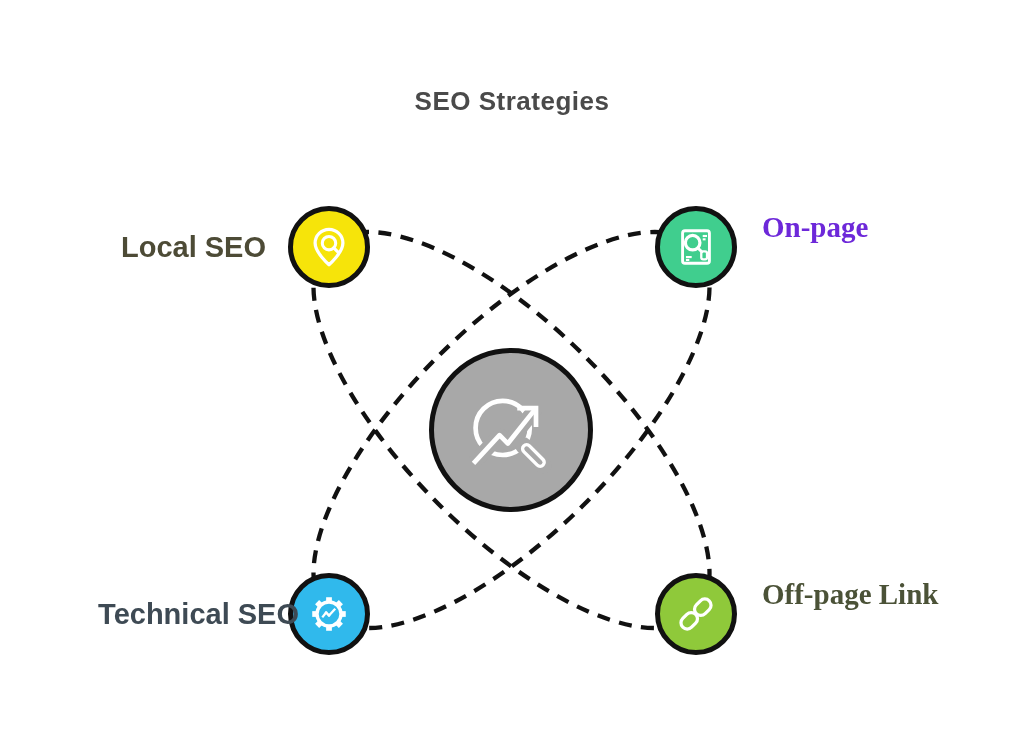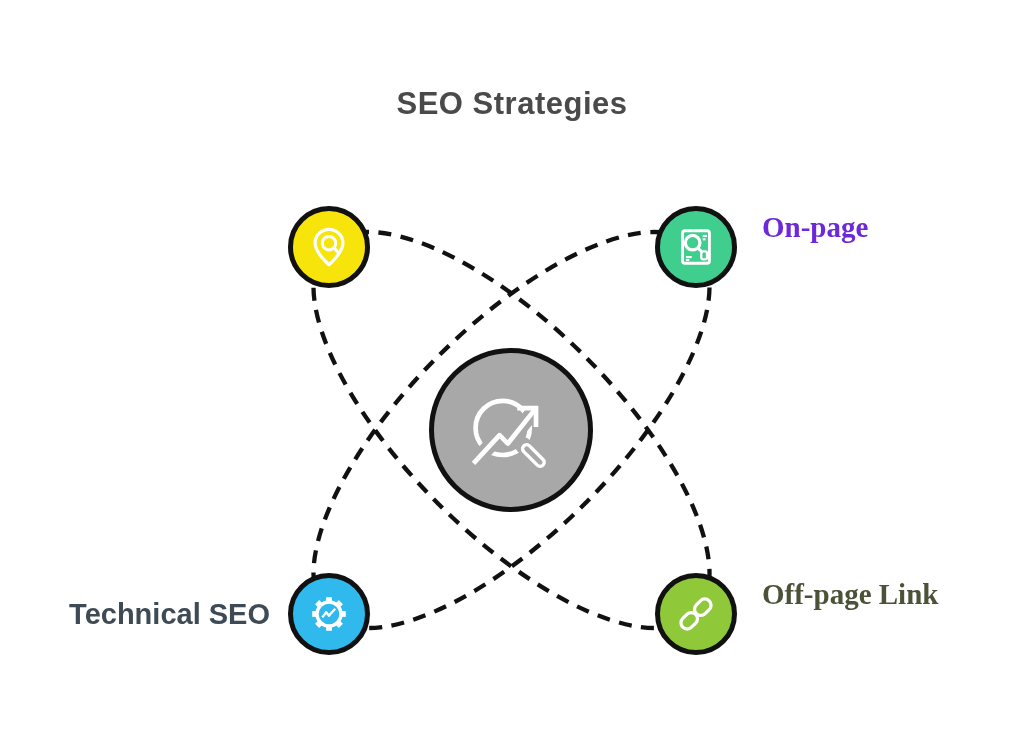--- a/index.html
+++ b/index.html
@@ -11,21 +11,21 @@
     overflow: hidden;
     font-family: "Liberation Sans", sans-serif;
   }
   .title {
     position: absolute;
     top: 86px;
     left: 0;
     width: 1024px;
     margin: 0;
     text-align: center;
-    font-size: 31px;
+    font-size: 26px;
     font-weight: bold;
     letter-spacing: 0.5px;
   }
   .orbits {
     position: absolute;
     top: 0; left: 0;
   }
   .node {
     position: absolute;
     width: 72px;
@@ -85,20 +85,23 @@
     </svg>
   </div>
 
   <div class="node node-yellow" style="background-color: rgb(246, 228, 10);">
     <svg width="46" height="46" viewBox="0 0 48 48">
       <path d="M24 5.5 C16 5.5 9.5 12 9.5 19.8 C9.5 30 24 42.5 24 42.5 C24 42.5 38.5 30 38.5 19.8 C38.5 12 32 5.5 24 5.5 Z" fill="none" stroke="#ffffff" stroke-width="3.4" stroke-linejoin="round"></path>
       <circle cx="24" cy="20" r="7" fill="none" stroke="#ffffff" stroke-width="3.2"></circle>
       <line x1="29" y1="25" x2="33.4" y2="29.4" stroke="#ffffff" stroke-width="3.2" stroke-linecap="round"></line>
     </svg>
   </div>
+  <div class="label label-left label-local" style="color: rgb(77, 75, 54);">
+    <span>Local SEO</span>
+  </div>
 
   <div class="node node-green" style="background-color: rgb(64, 206, 142);">
     <svg width="46" height="46" viewBox="0 0 48 48">
       <rect x="10" y="7" width="28" height="34" rx="2.5" fill="none" stroke="#ffffff" stroke-width="3"></rect>
       <circle cx="20.5" cy="19.5" r="7.6" fill="none" stroke="#ffffff" stroke-width="3.4"></circle>
       <line x1="26.2" y1="25.2" x2="30" y2="29" stroke="#ffffff" stroke-width="3" stroke-linecap="round"></line>
       <rect x="29.5" y="28.5" width="6" height="8.5" rx="2" fill="none" stroke="#ffffff" stroke-width="2.4"></rect>
       <line x1="31" y1="12.5" x2="35.5" y2="12.5" stroke="#ffffff" stroke-width="2.2"></line>
       <line x1="31" y1="16" x2="34" y2="16" stroke="#ffffff" stroke-width="2.2"></line>
       <line x1="13.5" y1="34.5" x2="19.5" y2="34.5" stroke="#ffffff" stroke-width="2.2"></line>
@@ -120,21 +123,21 @@
         <line x1="15.5" y1="15.5" x2="11.6" y2="11.6"></line>
         <line x1="24" y1="12" x2="24" y2="6.5"></line>
         <line x1="32.5" y1="15.5" x2="36.4" y2="11.6"></line>
       </g>
       <circle cx="24" cy="24" r="12.5" fill="none" stroke="#ffffff" stroke-width="3.5"></circle>
       <polyline points="17,27.5 21,22.5 24,25.5 30.5,18.5" fill="none" stroke="#ffffff" stroke-width="2.4" stroke-linejoin="round"></polyline>
       <circle cx="21" cy="22.5" r="1.4" fill="#ffffff"></circle>
       <circle cx="24" cy="25.5" r="1.4" fill="#ffffff"></circle>
     </svg>
   </div>
-  <div class="label label-left label-technical" style="color: rgb(62, 74, 84);">
+  <div class="label label-left label-technical" style="color: rgb(62, 74, 84); padding-left: 29px;">
     <span>Technical SEO</span>
   </div>
 
   <div class="node node-lime" style="background-color: rgb(143, 201, 58);">
     <svg width="46" height="46" viewBox="0 0 48 48">
       <g transform="rotate(-45 24 24)" fill="none" stroke="#ffffff" stroke-width="3.4">
         <rect x="4.5" y="17.5" width="19" height="13" rx="6.5"></rect>
         <rect x="24.5" y="17.5" width="19" height="13" rx="6.5"></rect>
       </g>
     </svg>

